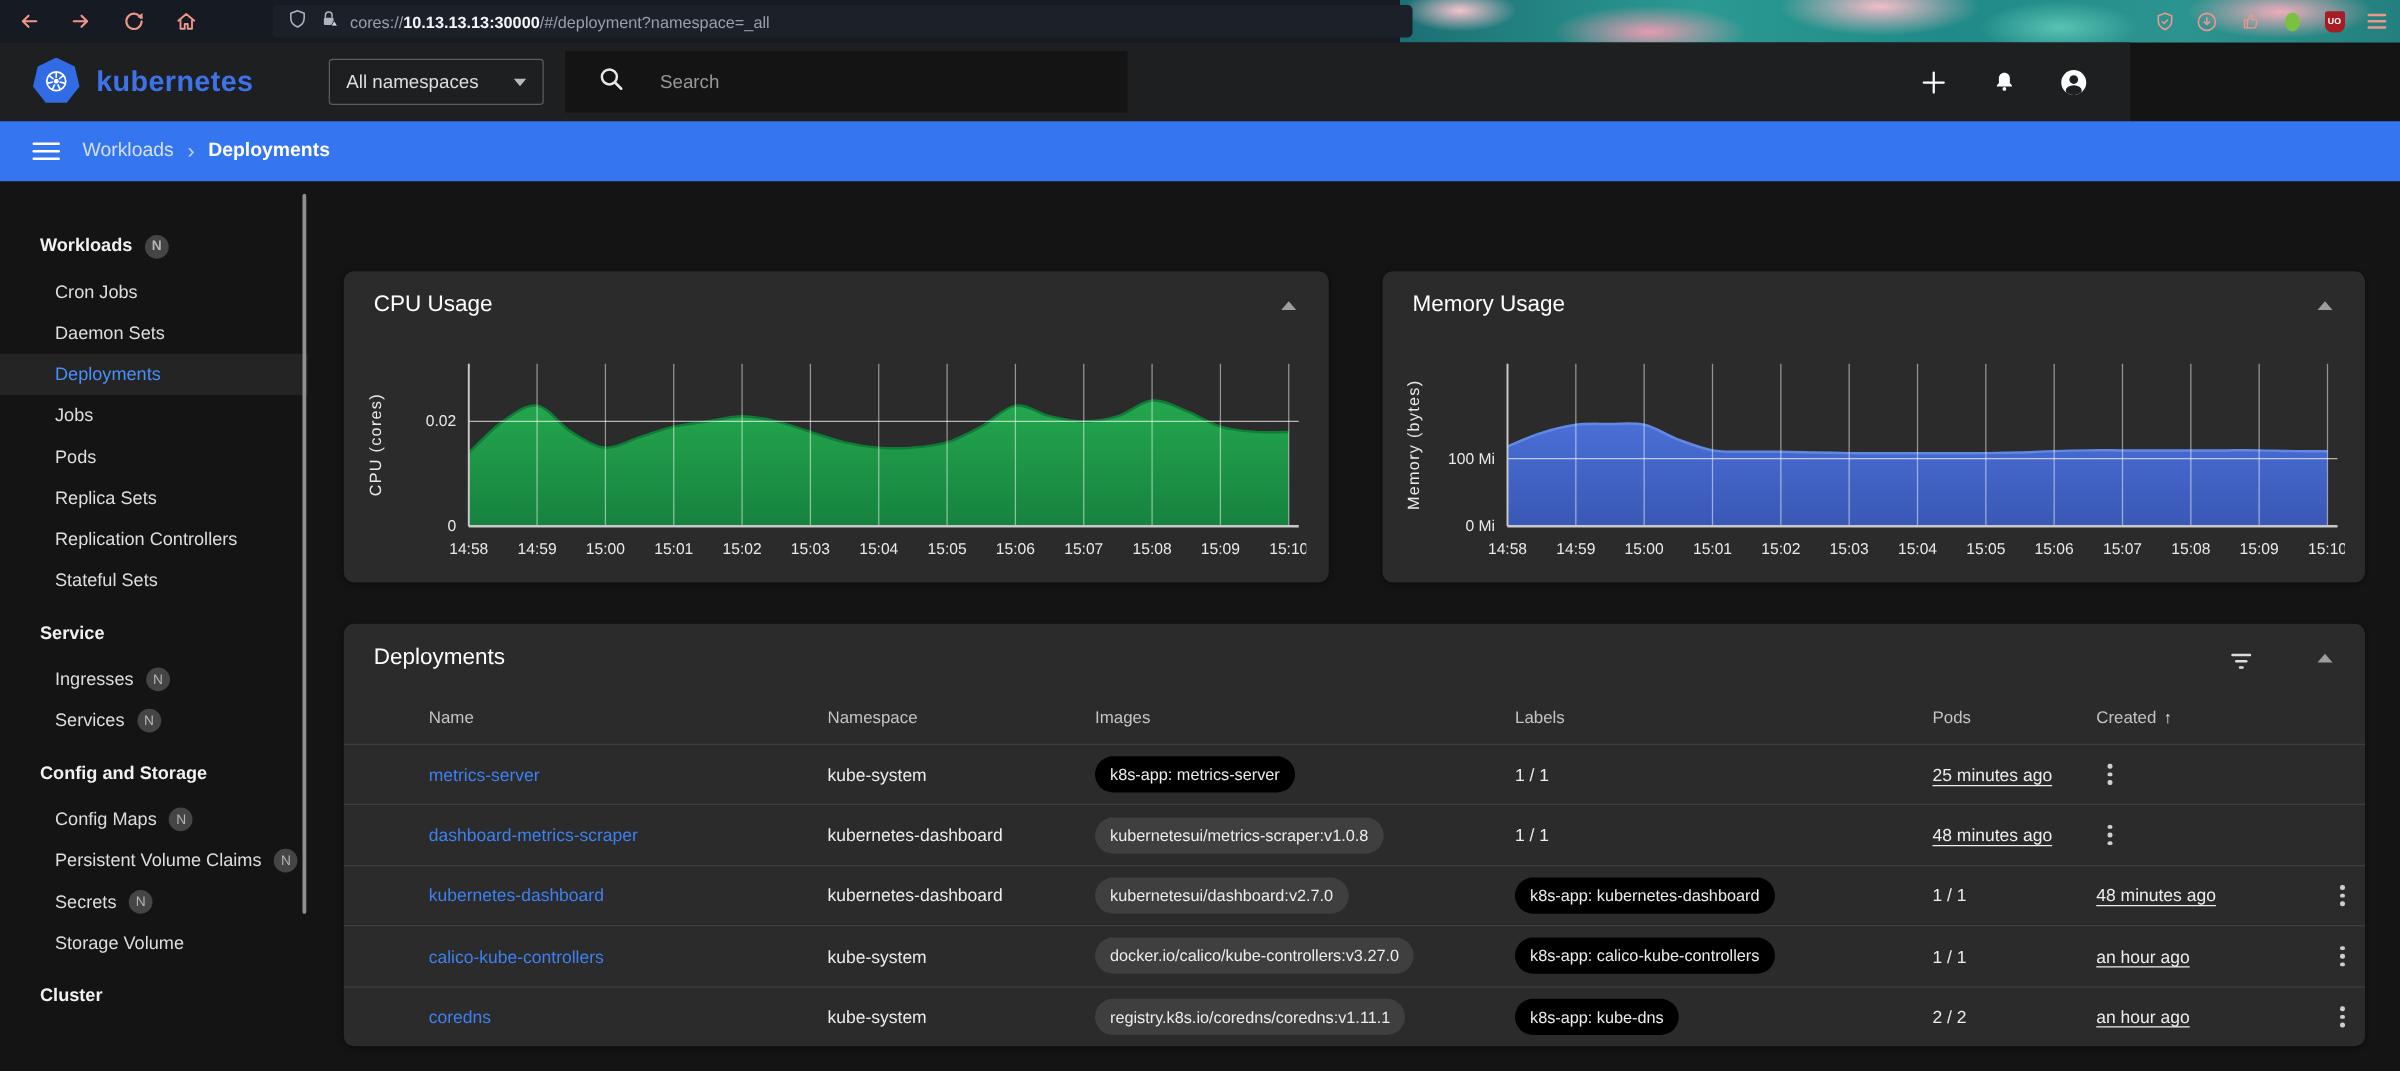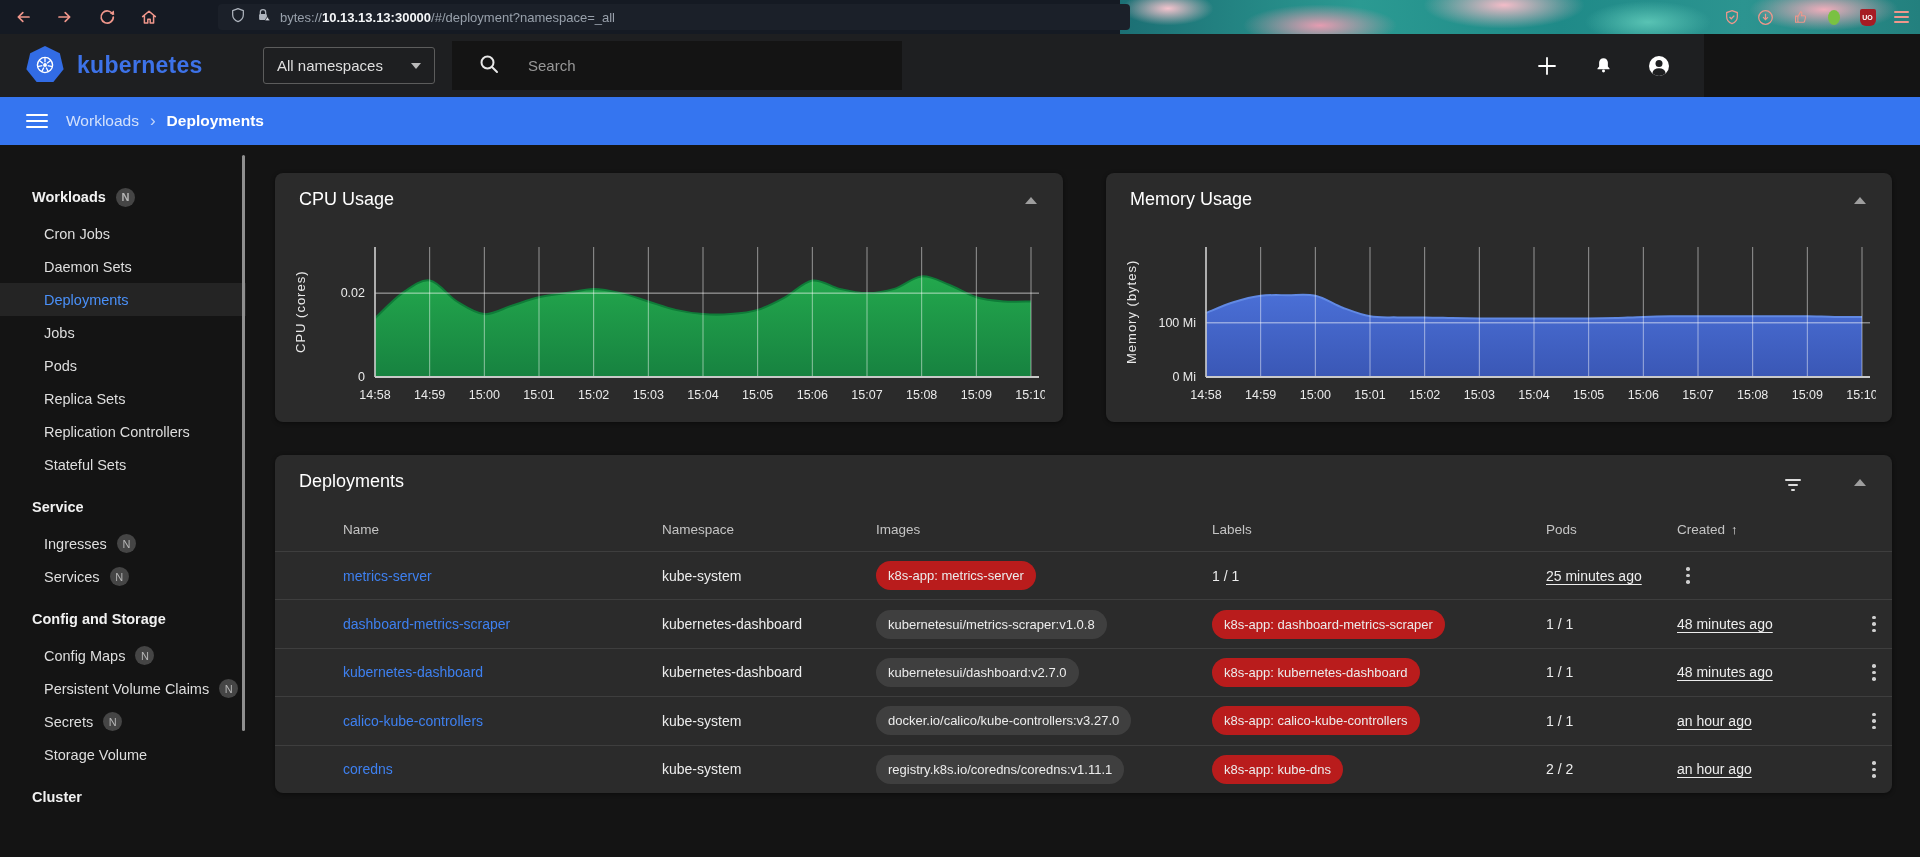--- a/index.html
+++ b/index.html
@@ -68,21 +68,21 @@
     color:#f1f1f1; font-size:14.5px; font-weight:bold; }
   .side-item { height:33px; display:flex; align-items:center; gap:10px; padding-left:44px;
     color:#dedede; font-size:14.5px; cursor:pointer; }
   .side-item.active { background:#242424; color:#4a90f8; }
   .badge { min-width:19px; height:19px; border-radius:50%; background:#454545; color:#b5b5b5; font-size:11px;
     display:inline-flex; align-items:center; justify-content:center; }
   .side-scrollbar { position:absolute; left:242px; top:10px; width:3px; height:576px; background:#8f8f8f; border-radius:2px; cursor:grab; }
 
   
   .main { position:absolute; left:246px; top:145px; right:0; bottom:0; }
-  .card { position:absolute; background:#2b2b2b; border-radius:8px; box-shadow:0 1px 4px rgba(0,0,0,.45); }
+  .card { position:absolute; background:#2b2b2b; border-radius:8px; box-shadow:0 1px 4px rgba(0,0,0,.45);margin-top:44px; }
   #cpu-card  { left:29px;  top:28px;  width:788px;  height:249px; }
   #mem-card  { left:860px; top:28px;  width:786px;  height:249px; }
   #table-card{ left:29px;  top:310px; width:1617px; height:338px; }
   .card-title { position:absolute; left:24px; top:16px; font-size:18px; color:#fff; }
   .card-caret { position:absolute; right:26px; top:24px; width:0; height:0; cursor:pointer;
     border-left:6px solid transparent; border-right:6px solid transparent; border-bottom:7px solid #9e9e9e; }
   .chart-svg { position:absolute; left:0; top:66px; width:770px; height:172px; }
   .y-title { position:absolute; left:16px; top:74px; height:130px; width:18px; display:flex; align-items:center; justify-content:center;
     color:#e9e9e9; font-size:13px; letter-spacing:1px; writing-mode:vertical-rl; transform:rotate(180deg); }
 
@@ -93,21 +93,21 @@
   .tbl-grid { display:grid; grid-template-columns:48px 319px 214px 336px 334px 131px 186px 1fr;
     align-items:center; padding-left:20px; }
   .tbl-header { position:absolute; top:52px; left:0; right:0; height:44px; color:#c4c4c4; font-size:13.5px; }
   .sort-arrow { color:#e8e8e8; margin-left:6px; font-size:13px; }
   .tbl-rows { position:absolute; top:96px; left:0; right:0; }
   .tbl-row { height:48.4px; border-top:1px solid #3e3e3e; font-size:14px; color:#ededed; }
   .dot { width:11px; height:11px; border-radius:50%; margin-left:3px; }
   .name-link { color:#3e80f0; cursor:pointer; }
   .chip { display:inline-block; background:#3f3f3f; border-radius:15px; padding:6px 12px; font-size:13px; color:#ececec; line-height:1.32; }
   .img-chip { max-width:280px; word-break:break-all; }
-  .lbl-chip { background:#b91c1c; white-space:nowrap; }
+  .lbl-chip { background:#000000; white-space:nowrap; }
   .created-link { text-decoration:underline; text-underline-offset:3px; cursor:pointer; }
   .kebab { display:flex; flex-direction:column; gap:3px; align-items:center; width:22px; cursor:pointer; padding:4px 0; }
   .kebab i { width:3.5px; height:3.5px; border-radius:50%; background:#cfcfcf; }
 </style>
 </head>
 <body>
 
 <div class="stage">
 
   <div class="browser-bar">
@@ -141,21 +141,21 @@
             <path d="M9 1.8l6 2.2v4.6c0 4-2.6 6.5-6 7.9-3.4-1.4-6-3.9-6-7.9V4z" stroke="#aeb4bd" stroke-width="1.4" fill="none" stroke-linejoin="round"></path>
           </svg>
       </span>
       <span>
         <svg width="16" height="16" viewBox="0 0 18 18">
             <path d="M6 8V6a3 3 0 0 1 6 0v2" stroke="#aeb4bd" stroke-width="1.4" fill="none"></path>
             <rect x="4.6" y="8" width="8.8" height="6.6" rx="1.2" fill="#aeb4bd"></rect>
             <polygon points="11,15.6 17,15.6 14,10.8" fill="#d8dbe0" stroke="#151a23" stroke-width="0.8"></polygon>
           </svg>
       </span>
-      <span class="url-text"><span>bytes://</span><b>10.13.13.13:30000</b><span>/#/deployment?namespace=_all</span></span>
+      <span class="url-text"><span>cores://</span><b>10.13.13.13:30000</b><span>/#/deployment?namespace=_all</span></span>
     </div>
     <div class="ext-icons">
       <span class="ext-icon">
         <svg width="16" height="16" viewBox="0 0 18 18">
             <path d="M9 1.8l6 2.2v4.6c0 4-2.6 6.5-6 7.9-3.4-1.4-6-3.9-6-7.9V4z" stroke="#f0978c" stroke-width="1.4" fill="none"></path>
             <path d="M6.2 9l2 2 3.4-3.6" stroke="#f0978c" stroke-width="1.4" fill="none"></path>
           </svg>
       </span>
       <span class="ext-icon">
         <svg width="17" height="17" viewBox="0 0 18 18">
@@ -455,21 +455,20 @@
               <i></i>
               <i></i>
               <i></i>
             </span>
           </div>
           <div class="tbl-row tbl-grid">
             <span><span class="dot" title="Running" style="background: rgb(45, 180, 45);"></span></span>
             <span><span class="name-link">dashboard-metrics-scraper</span></span>
             <span>kubernetes-dashboard</span>
             <span><span class="chip img-chip">kubernetesui/metrics-scraper:v1.0.8</span></span>
-            <span><span class="chip lbl-chip">k8s-app: dashboard-metrics-scraper</span></span>
             <span>1 / 1</span>
             <span><span class="created-link">48 minutes ago</span></span>
             <span class="kebab">
               <i></i>
               <i></i>
               <i></i>
             </span>
           </div>
           <div class="tbl-row tbl-grid">
             <span><span class="dot" title="Running" style="background: rgb(45, 180, 45);"></span></span>

